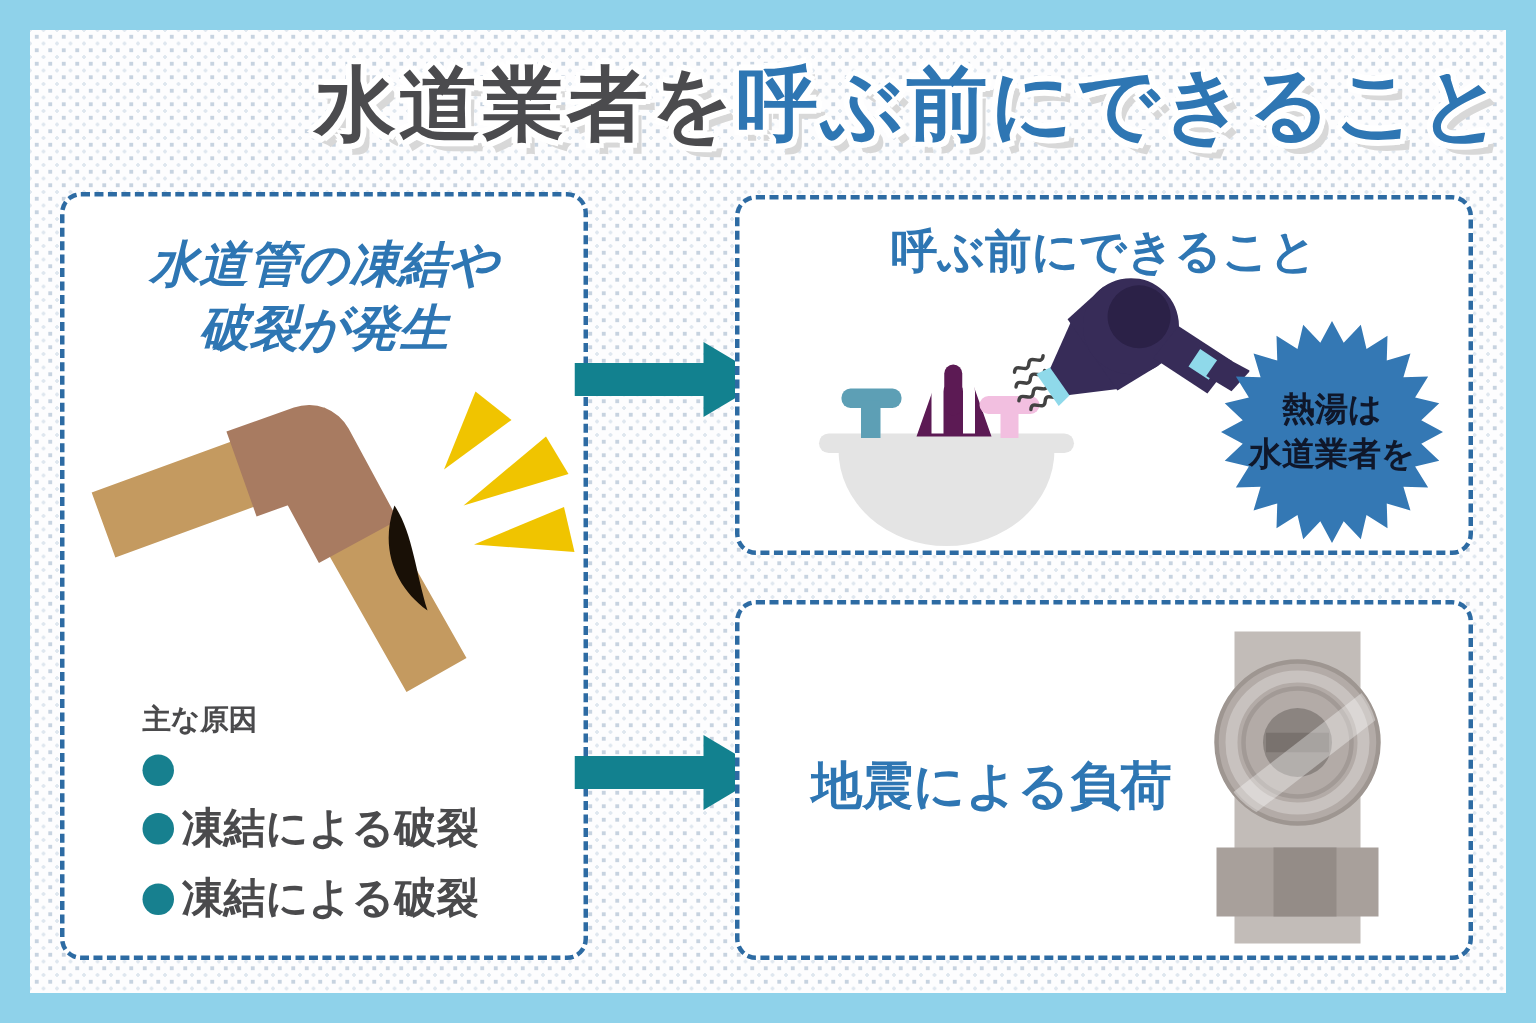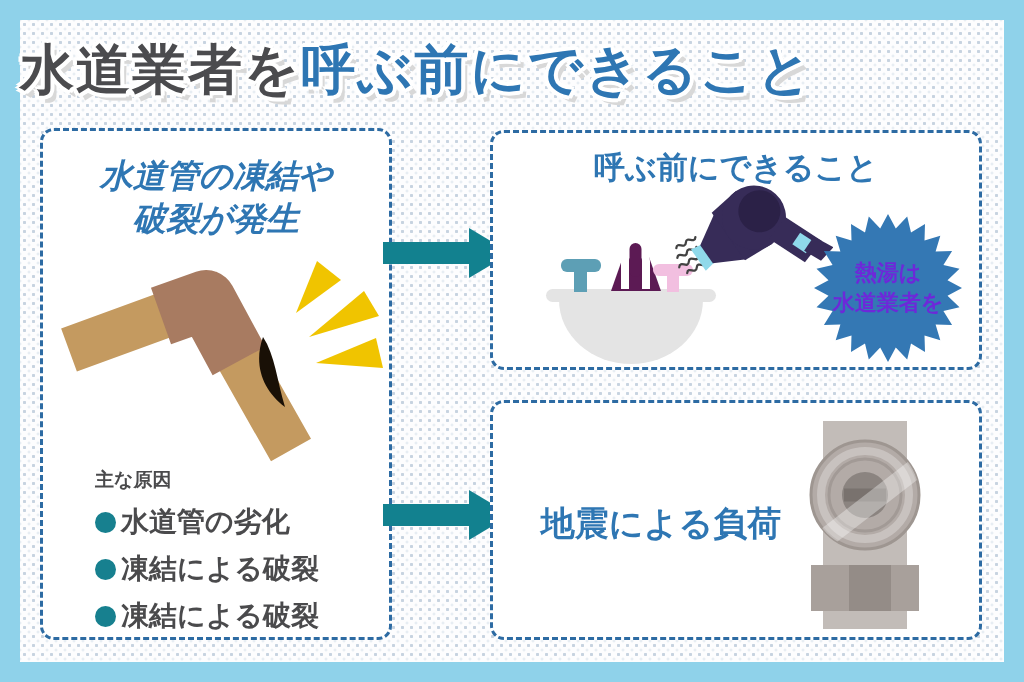--- a/index.html
+++ b/index.html
@@ -15,21 +15,21 @@
     background-color:#fdfdfe;
     background-image:
       radial-gradient(#c7d3e0 1.4px, transparent 1.5px),
       radial-gradient(#dfe7ef 1.1px, transparent 1.2px);
     background-size:9px 9px, 9px 9px;
     background-position:0 0, 4.5px 4.5px;
   }
   
   .title {
     position:absolute; left:0; top:14px; width:100%;
-    text-align:left; font-size:54px; font-weight:900; letter-spacing:2px;
+    text-align:right; font-size:54px; font-weight:900; letter-spacing:2px;
     text-shadow:
       -3px -3px 0 #fff, 3px -3px 0 #fff, -3px 3px 0 #fff, 3px 3px 0 #fff,
       -4px 0 0 #fff, 4px 0 0 #fff, 0 -4px 0 #fff, 0 4px 0 #fff,
       6px 7px 0 #d8d8d8;
     white-space:nowrap;
   }
   .title .t-dark  { color:#4b4b4e; }
   .title .t-blue  { color:#2e76b3; }
   
   .panel {
@@ -63,21 +63,21 @@
   .illus { position:absolute; }
   .pipe-illus  { left:8px;   top:122px; width:335px; height:215px; }
   .sink-illus  { left:40px;  top:52px;  width:300px; height:185px; }
   .valve-illus { left:316px; top:14px;  width:120px; height:220px; }
   
   .badge { position:absolute; left:320px; top:80px; width:150px; height:150px; }
   .badge svg { position:absolute; inset:0; }
   .badge-text {
     position:absolute; inset:0; display:flex; flex-direction:column;
     align-items:center; justify-content:center;
-    color:#6d28d9; font-size:22px; font-weight:bold; line-height:1.35;
+    color:#0f172a; font-size:22px; font-weight:bold; line-height:1.35;
     text-align:center;
   }
 </style>
 </head>
 <body>
 
 <div class="canvas">
 
   <div class="title">
     <span class="t-dark">水道業者を</span><span class="t-blue">呼ぶ前にできること</span>
@@ -97,21 +97,20 @@
         <polygon points="245,60 266,8 290,27"></polygon>
         <polygon points="258,84 313,38 328,63"></polygon>
         <polygon points="265,110 325,85 332,115"></polygon>
       </g>
     </svg>
 
     <div class="causes">
       <div class="causes-label">主な原因</div>
       <div class="cause-row">
         <span class="cause-dot"></span>
-        <span class="cause-text">水道管の劣化</span>
       </div>
       <div class="cause-row">
         <span class="cause-dot"></span>
         <span class="cause-text">凍結による破裂</span>
       </div>
       <div class="cause-row">
         <span class="cause-dot"></span>
         <span class="cause-text">凍結による破裂</span>
       </div>
     </div>

